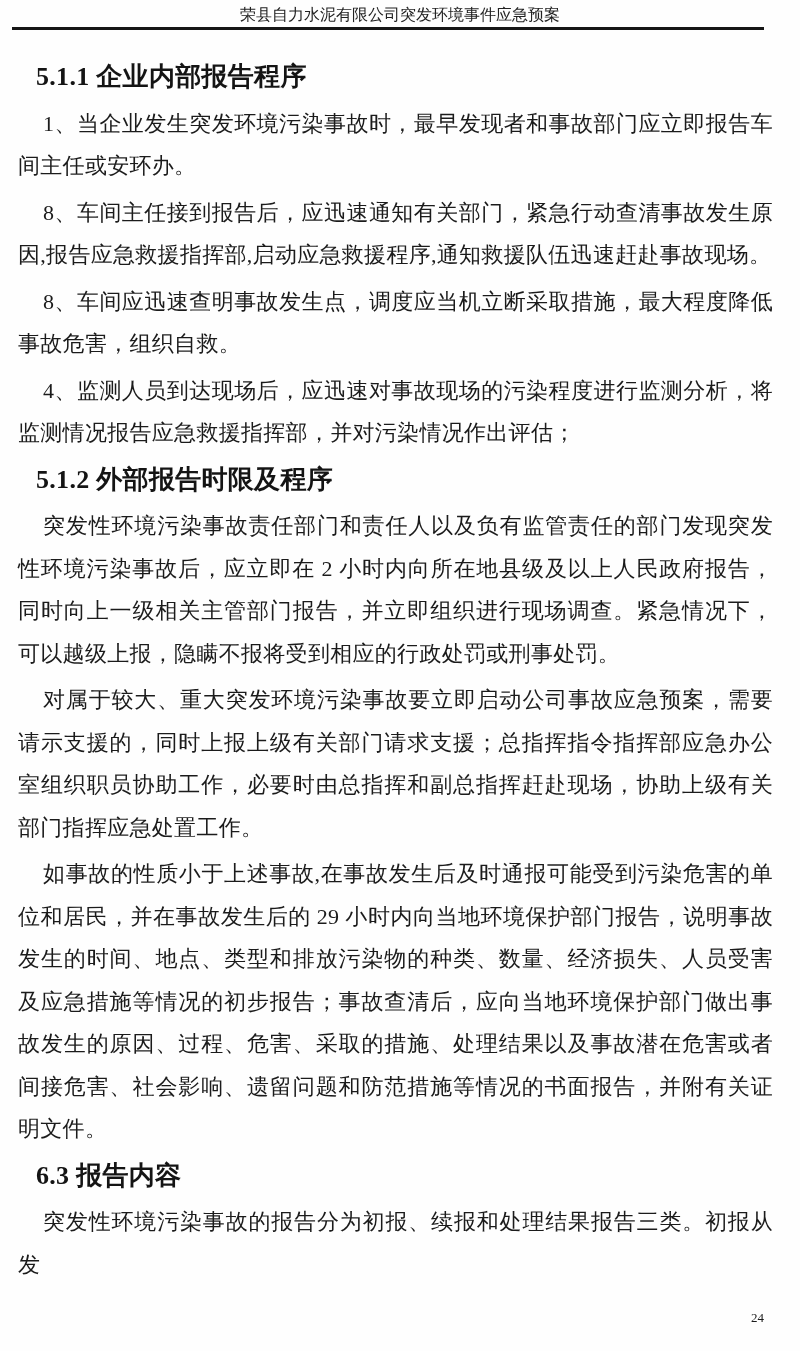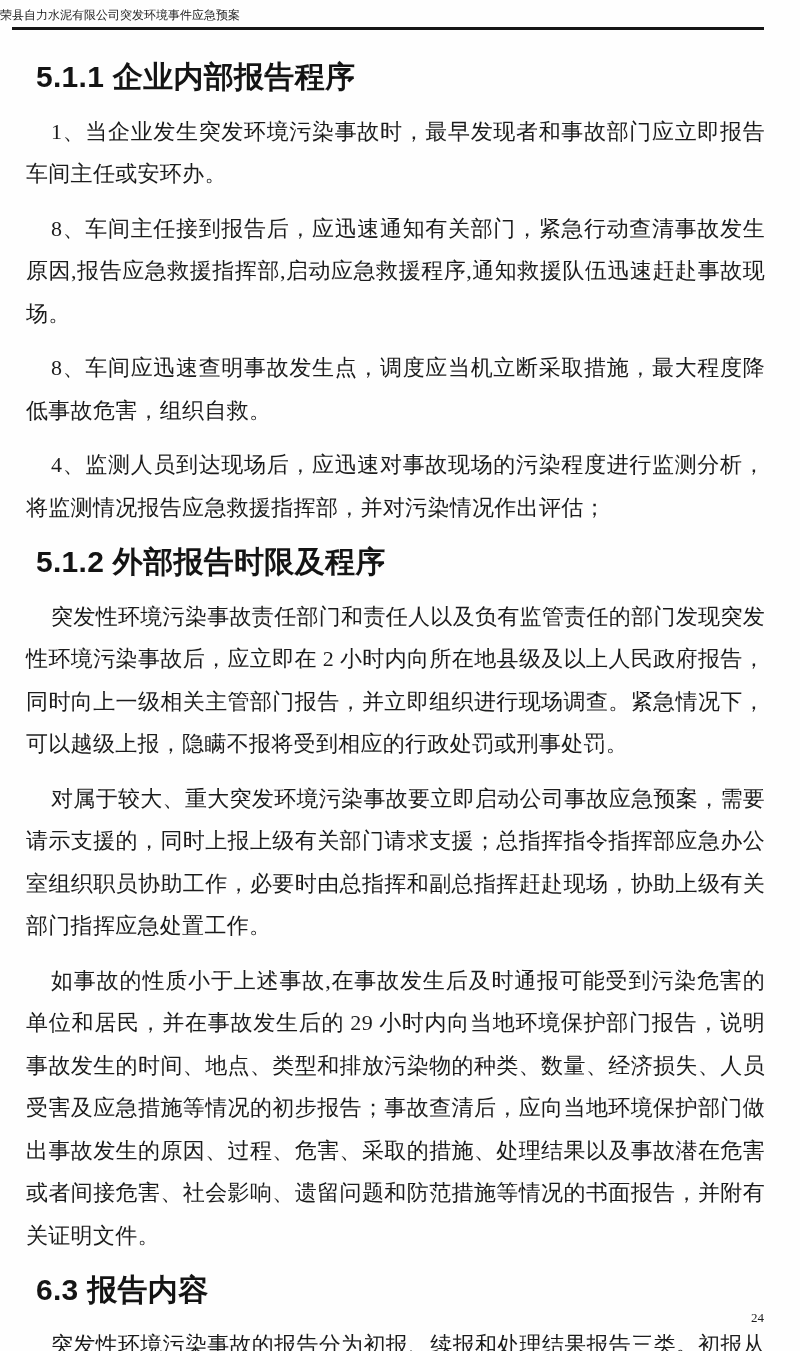--- a/index.html
+++ b/index.html
@@ -11,52 +11,52 @@
     position: relative;
     width: 800px;
     height: 1351px;
     background: #fefefe;
     color: #1b1b1b;
     font-family: "Liberation Serif", "DejaVu Serif", serif;
     overflow: hidden;
   }
   .header-title {
     padding-top: 4px;
-    font-size: 12px;
+    font-size: 16px;
     line-height: 22px;
-    text-align: left;
+    text-align: center;
     letter-spacing: 0px;
     color: #222222;
     border-radius: 12px;
   }
   .header-rule {
     height: 3px;
     background: #161616;
     margin: 1px 36px 0 12px;
   }
   .content {
     margin: 26px 23px 0 14px;
     font-size: 22px;
     line-height: 42.5px;
     letter-spacing: 0.3px;
     text-align: justify;
     text-justify: inter-ideograph;
   }
   .content p {
-    margin: 12px;
+    margin: 4px;
     padding: 0;
     text-indent: 25px;
   }
   .content h3 {
     margin: 0;
     padding: 0;
     text-indent: 22px;
-    font-size: 30px;
+    font-size: 26px;
     font-weight: bold;
-    font-family: Liberation Sans, sans-serif;
+    font-family: Liberation Serif, serif;
     color: #141414;
     text-align: left;
   }
   .page-number {
     position: absolute;
     right: 36px;
     bottom: 25px;
     font-size: 13px;
     color: #1b1b1b;
   }

